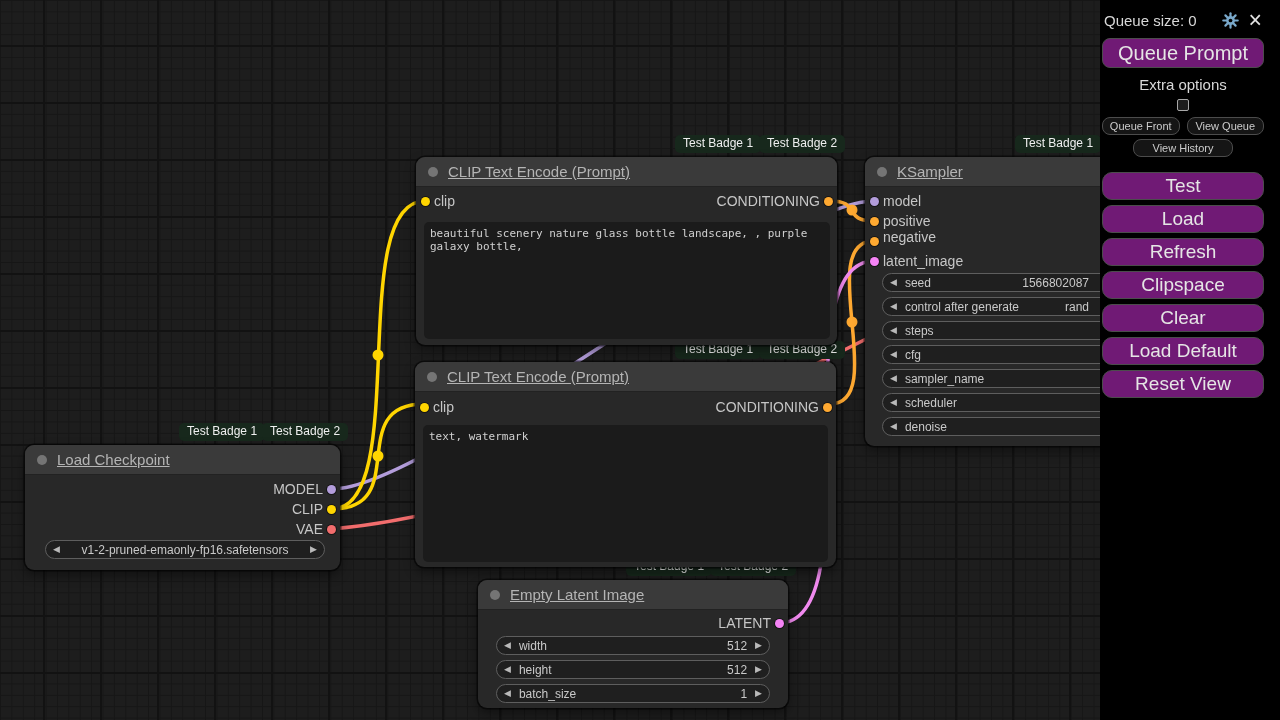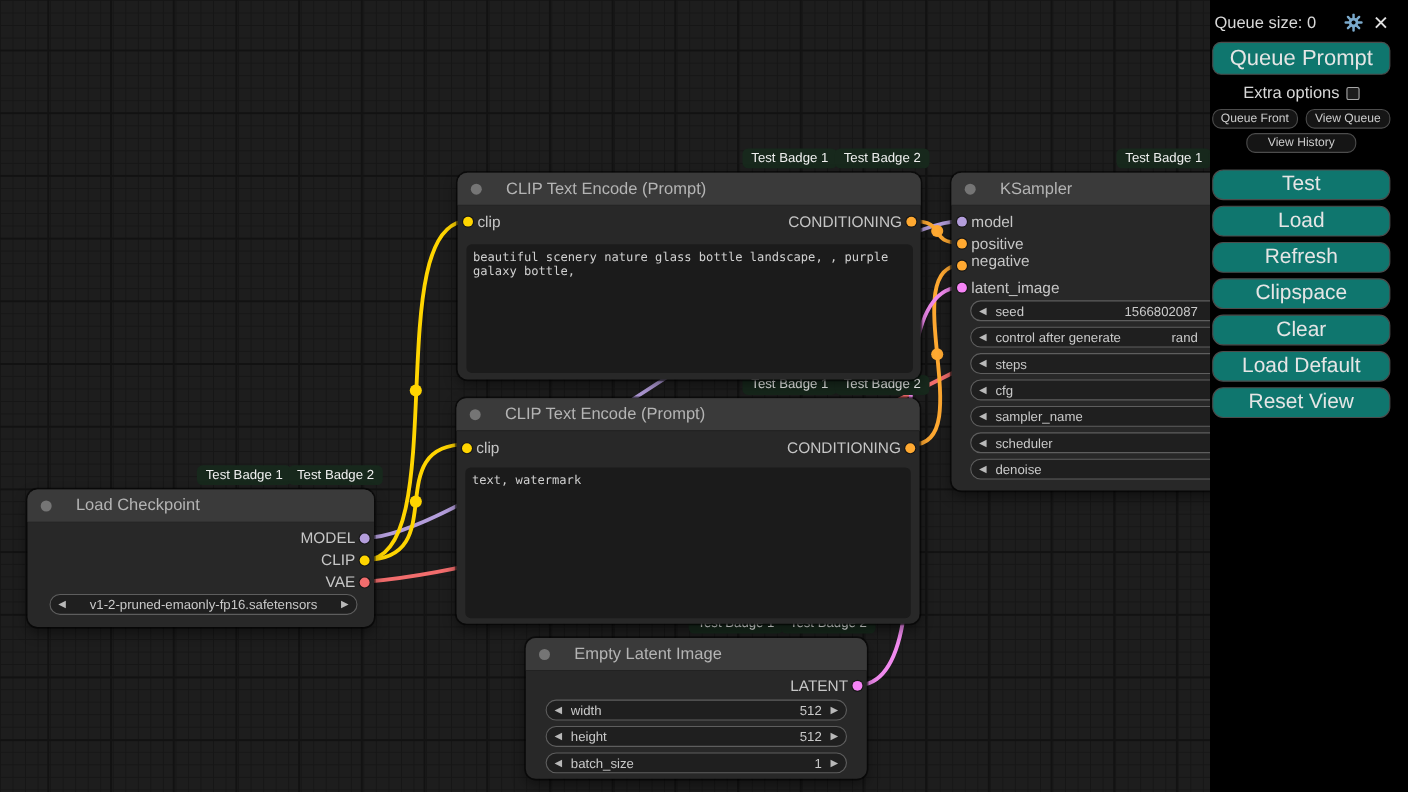--- a/index.html
+++ b/index.html
@@ -20,22 +20,22 @@
 
   
   .badge { position:absolute; z-index:2; background:#17281c; color:#efefef;
     font-size:12px; line-height:13px; padding:2px 8px 3px; border-radius:5px;
     white-space:nowrap; }
 
   
   .node { position:absolute; z-index:3; background:#282828; border-radius:9px;
     box-shadow:0 0 0 1.5px rgba(0,0,0,.55), 0 5px 12px rgba(0,0,0,.45); }
   .node-title { height:30px; background:#3a3a3a; border-radius:9px 9px 0 0;
-    display:flex; align-items:center; padding:0 12px; gap:22px;
-    color:#b4b4b4; font-size:15px; border-bottom:1px solid #222; }
+    display:flex; align-items:center; padding:0 12px; gap:10px;
+    color:#b4b4b4; font-size:15px; border-bottom:1px solid #222;text-decoration:underline; }
   .title-dot { width:10px; height:10px; border-radius:50%; background:#757575; flex:0 0 auto; }
   .slot { position:absolute; font-size:14px; color:#c6c6c6; line-height:13px; }
   .slot.in  { left:18px; }
   .slot.out { right:17px; }
   .dot { position:absolute; width:9px; height:9px; border-radius:50%;
     box-shadow:0 0 0 1px rgba(0,0,0,.45); }
   .dot.in  { left:5px; }
   .dot.out { right:4px; }
   .c-model {background:#b39ddb;} .c-clip {background:#ffd500;}
   .c-vae {background:#f26d6d;} .c-cond {background:#ffa931;} .c-lat {background:#f684f6;}
@@ -54,26 +54,26 @@
     color:#d0d0d0; font-family:"DejaVu Sans Mono", monospace; font-size:11px;
     line-height:13px; padding:5px 6px; resize:none; outline:none; }
 
   
   #menu { position:absolute; right:0; top:0; width:180px; height:720px;
     background:#000; z-index:10; padding:8px 16px 0 2px; color:#d8d8d8; }
   #menu-header { display:flex; align-items:center; gap:8px; padding-left:2px; height:24px; }
   #queue-size { flex:1; font-size:15px; color:#d8d8d8; }
   #gear { display:flex; align-items:center; cursor:pointer; }
   #close-x { font-size:23px; line-height:20px; color:#e2e2e2; cursor:pointer; padding:0 2px; }
-  .btn { display:block; width:100%; background:#0f766e; border:1px solid #4c4c4c;
+  .btn { display:block; width:100%; background:#701a75; border:1px solid #4c4c4c;
     color:#e5e5e5; border-radius:10px; cursor:pointer;
     font-family:"Liberation Sans", sans-serif; }
   #queue-prompt { height:30px; font-size:20px; border-radius:8px; margin-top:6px; }
   #extra-row { display:flex; align-items:center; justify-content:center; gap:6px;
-    margin-top:8px; font-size:15px; }
+    margin-top:8px; font-size:15px;flex-direction:column; }
   #extra-checkbox { width:12px; height:12px; background:#1d1d1d;
     border:1px solid #a8a8a8; border-radius:2px; }
   #small-row { display:flex; gap:7px; margin-top:6px; }
   .btn.small { font-size:11px; height:18px; border-radius:8px; background:#151515;
     color:#cccccc; padding:0 6px; width:auto; flex:1; }
   #view-history-row { display:flex; justify-content:center; margin-top:4px; }
   #view-history { flex:0 0 auto; width:100px; }
   #main-buttons { margin-top:15px; }
   .btn.big { height:28px; font-size:19px; margin-bottom:5px; }
 </style>

